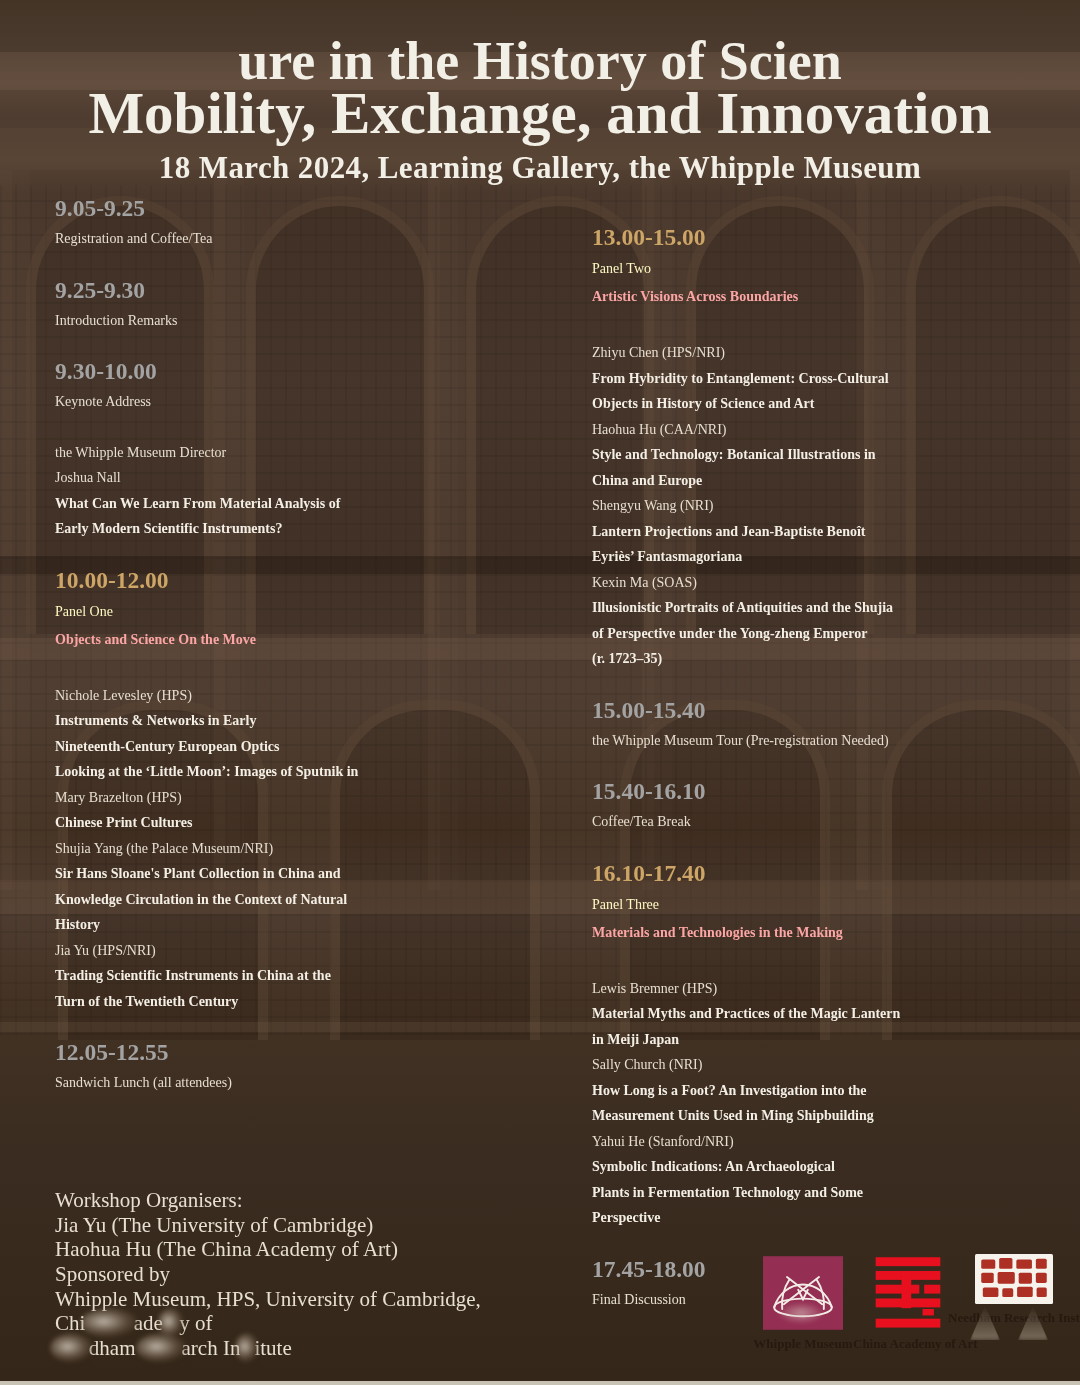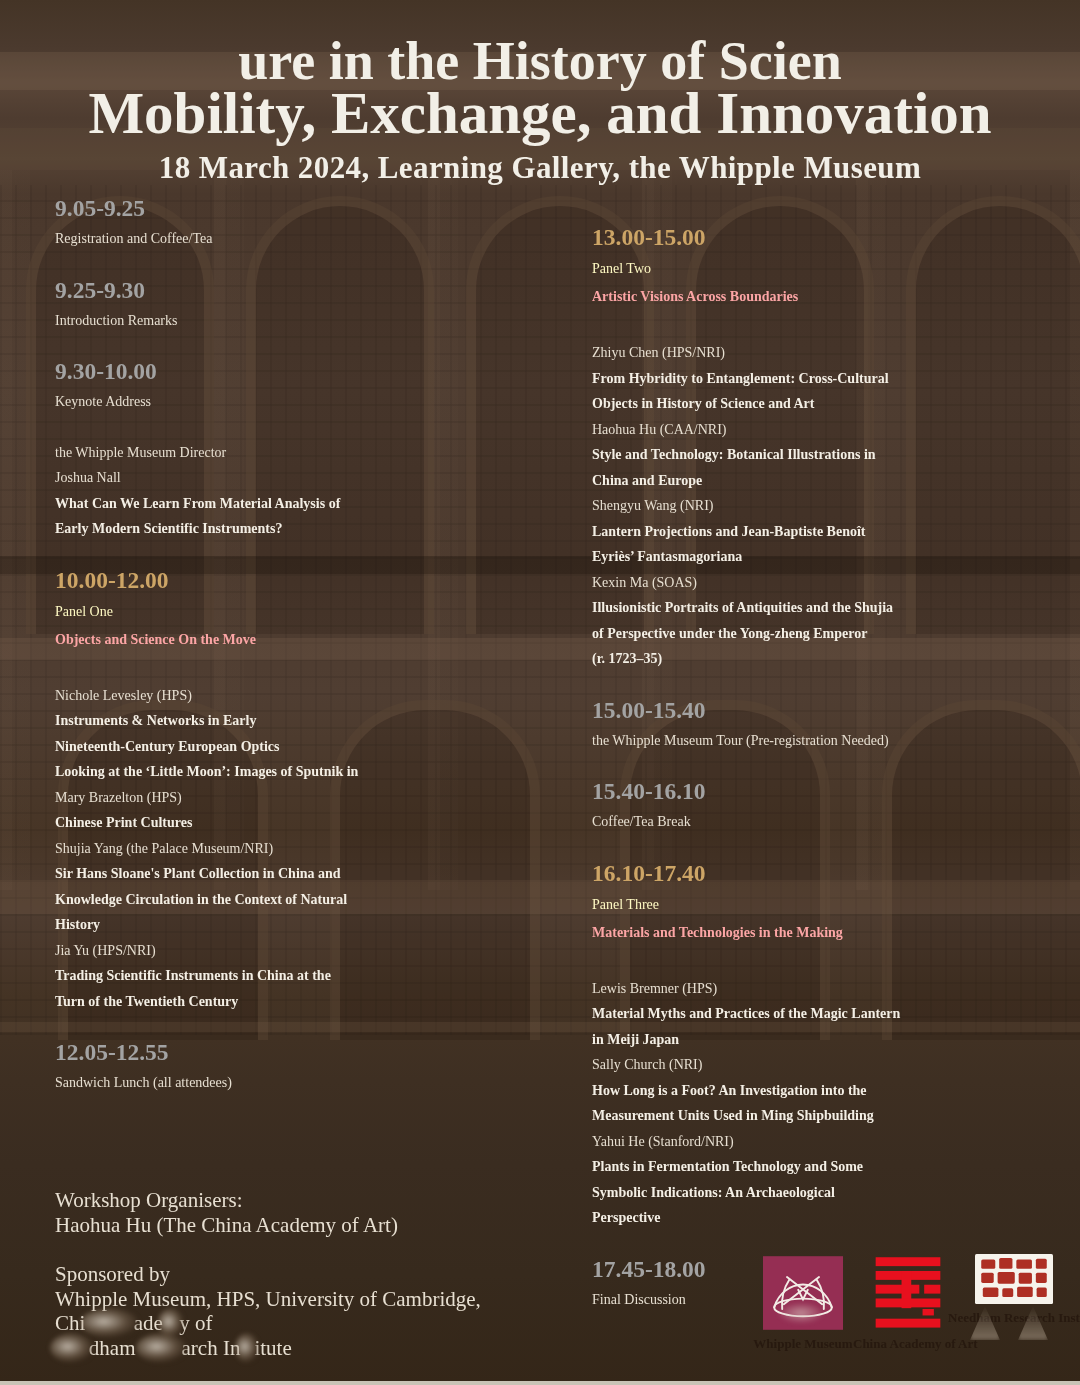--- a/index.html
+++ b/index.html
@@ -198,32 +198,33 @@
         <div class="line gb">Materials and Technologies in the Making</div>
       </div>
       <div class="block body">
         <div class="line w">Lewis Bremner (HPS)</div>
         <div class="line wb">Material Myths and Practices of the Magic Lantern</div>
         <div class="line wb">in Meiji Japan</div>
         <div class="line w">Sally Church (NRI)</div>
         <div class="line wb">How Long is a Foot? An Investigation into the</div>
         <div class="line wb">Measurement Units Used in Ming Shipbuilding</div>
         <div class="line w">Yahui He (Stanford/NRI)</div>
+        <div class="line wb">Symbolic Indications: An Archaeological</div>
         <div class="line wb">Plants in Fermentation Technology and Some</div>
-        <div class="line wb">Symbolic Indications: An Archaeological</div>
         <div class="line wb">Perspective</div>
       </div>
       <div class="block">
         <div class="time white">17.45-18.00</div>
         <div class="line w">Final Discussion</div>
       </div>
     </div>
 
   <div class="organisers">
     <div class="fline">Workshop Organisers:</div>
+    <div class="fline">Jia Yu (The University of Cambridge)</div>
     <div class="fline">Haohua Hu (The China Academy of Art)</div>
   </div>
 
   <div class="sponsored">
       <div class="fline"><span>Sponsored by</span></div>
       <div class="fline"><span>Whipple Museum, HPS, University of Cambridge,</span></div>
       <div class="fline"><span>Chi</span><span class="smudge">na Ac</span><span>ade</span><span class="smudge">m</span><span>y of</span></div>
       <div class="fline"><span class="smudge">Nee</span><span>dham </span><span class="smudge">Rese</span><span>arch In</span><span class="smudge">st</span><span>itute</span></div>
     </div>
 

